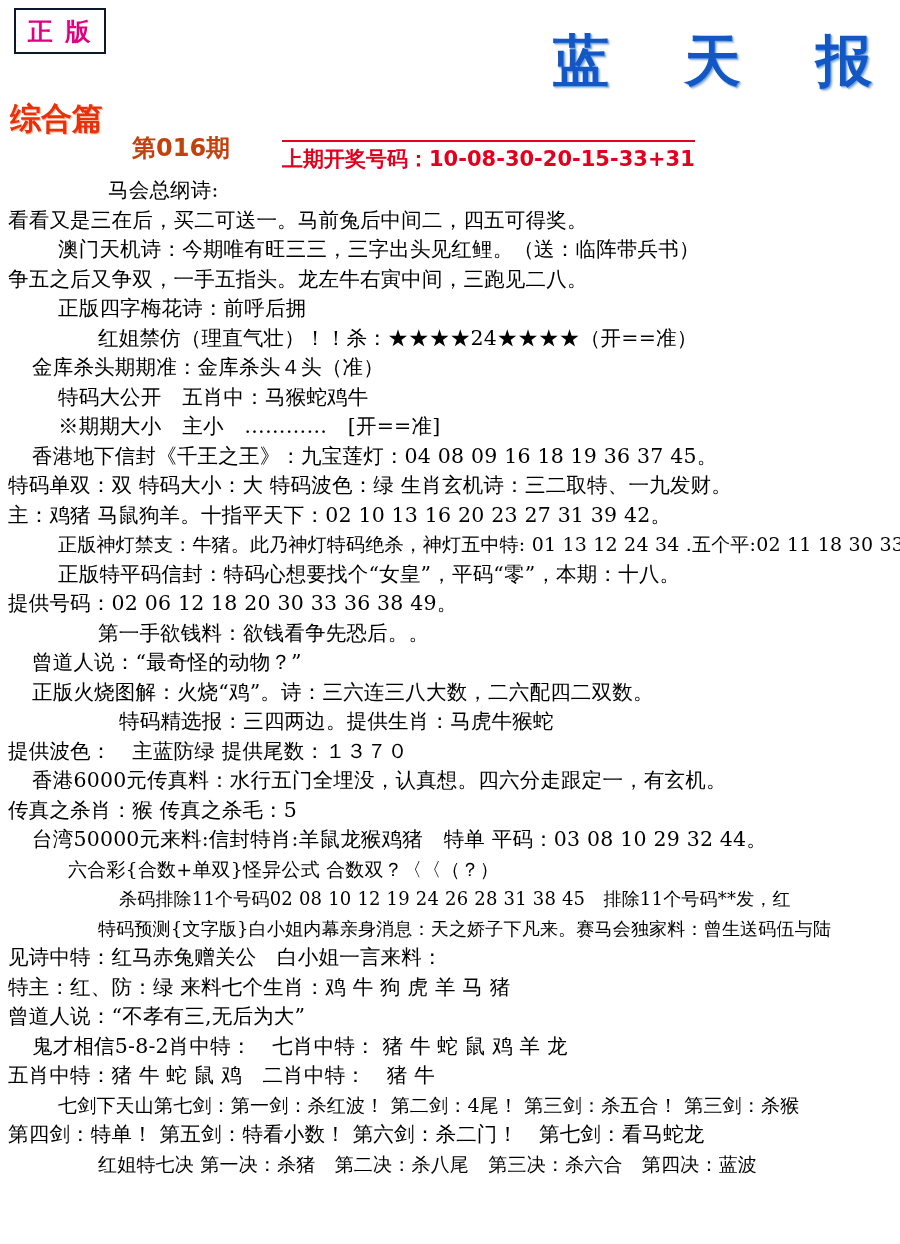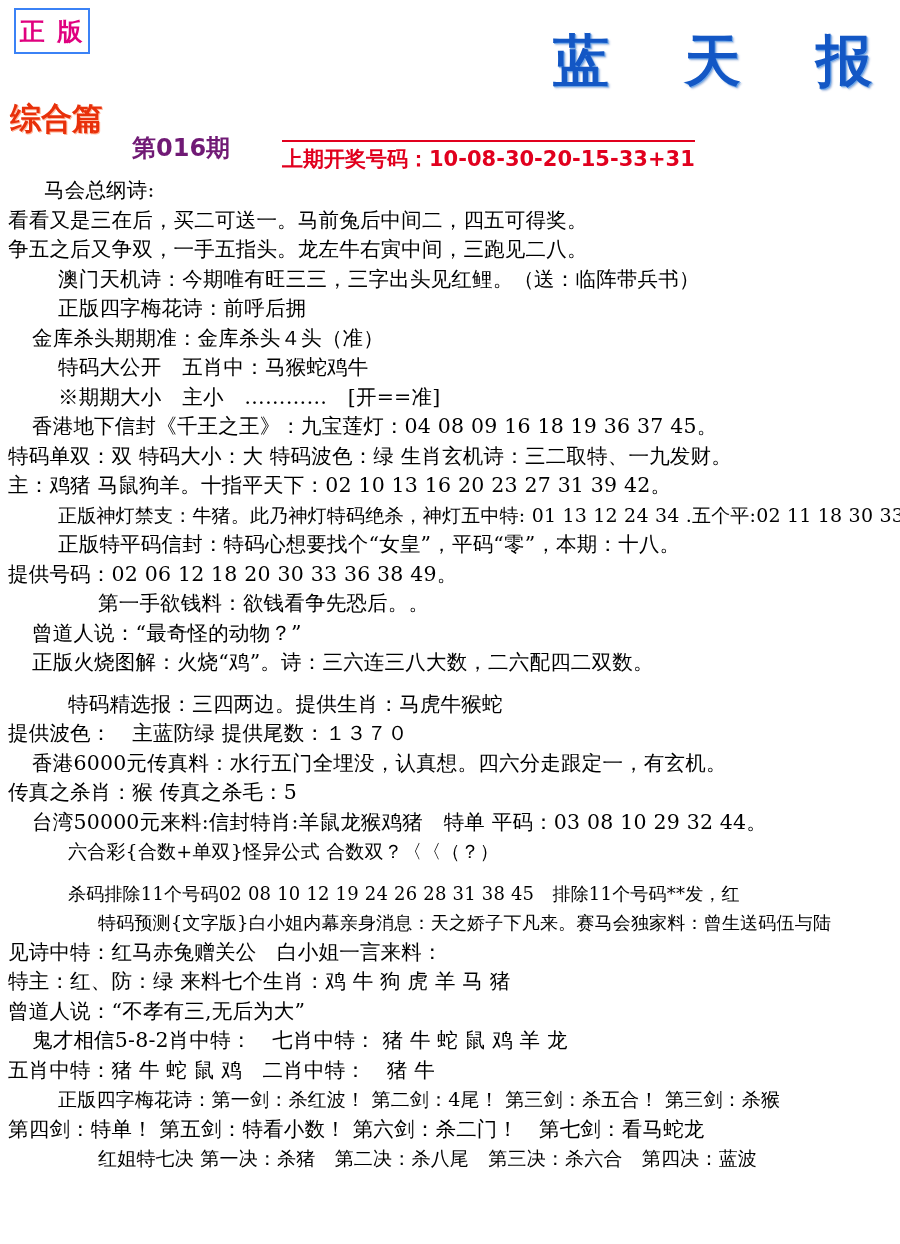--- a/index.html
+++ b/index.html
@@ -14,23 +14,23 @@
     font-family: "DejaVu Sans", "Liberation Sans", sans-serif;
     color: #000000;
     overflow: hidden;
   }
 
   
   .stamp {
     position: absolute;
     left: 14px;
     top: 8px;
-    width: 76px;
+    width: 92px;
     height: 46px;
-    border: 2px solid #3b82f6;
+    border: 2px solid #0f172a;
     color: #e0007f;
     font-size: 25px;
     font-weight: bold;
     letter-spacing: 2px;
     display: flex;
     align-items: center;
     justify-content: center;
     box-sizing: border-box;
     text-align: right;
   }
@@ -56,21 +56,21 @@
     color: #e8300a;
     font-family: "DejaVu Serif", "Liberation Serif", serif;
     text-shadow: 1px 1px 0 #ffb59a;
   }
   .issue {
     position: absolute;
     left: 132px;
     top: 132px;
     font-size: 24px;
     font-weight: bold;
-    color: #701a75;
+    color: #c2410c;
   }
   .lastdraw {
     position: absolute;
     left: 282px;
     top: 140px;
     font-size: 21px;
     font-weight: bold;
     color: #e1001e;
     border-top: 2px solid #e1001e;
     padding-top: 3px;
@@ -85,48 +85,49 @@
     width: 900px;
   }
   .ln {
     font-size: 20.5px;
     line-height: 29.5px;
     white-space: nowrap;
     padding-left: 8px;
     letter-spacing: 0.2px;
     font-family: "DejaVu Serif", "Liberation Serif", serif;
   }
-  .ln.i1 { padding-left: 44px; }
+  .ln.i1 { padding-left: 108px; }
   .ln.i2 { padding-left: 58px; }
   .ln.i3 { padding-left: 32px; }
   .ln.i4 { padding-left: 98px; }
-  .ln.i5 { padding-left: 68px; margin-top: 12px; }
+  .ln.i5 { padding-left: 119px; }
   .ln.i7 { padding-left: 68px; }
   .ln.sm { font-size: 19px; }
   .ln.tiny { font-size: 18px; }
 </style>
 </head>
 <body>
 
 <div class="stamp">正 版</div>
 
 <div class="main-title">蓝 天 报</div>
 
 <div class="section-label">综合篇</div>
 
 <div class="issue">第016期</div>
 
 <div class="lastdraw">上期开奖号码：10-08-30-20-15-33+31</div>
 
 <div class="lines" id="lines">
     <div class="ln i1">马会总纲诗:</div>
     <div class="ln">看看又是三在后，买二可送一。马前兔后中间二，四五可得奖。</div>
+    <div class="ln i2">澳门天机诗：今期唯有旺三三，三字出头见红鲤。（送：临阵带兵书）</div>
     <div class="ln">争五之后又争双，一手五指头。龙左牛右寅中间，三跑见二八。</div>
-    <div class="ln i2">澳门天机诗：今期唯有旺三三，三字出头见红鲤。（送：临阵带兵书）</div>
     <div class="ln i2">正版四字梅花诗：前呼后拥</div>
+    <div class="ln i4">红姐禁仿（理直气壮）！！杀：★★★★24★★★★（开==准）</div>
     <div class="ln i3">金库杀头期期准：金库杀头４头（准）</div>
     <div class="ln i2">特码大公开　五肖中：马猴蛇鸡牛</div>
     <div class="ln i2">※期期大小　主小　…………　[开==准]</div>
     <div class="ln i3">香港地下信封《千王之王》：九宝莲灯：04 08 09 16 18 19 36 37 45。</div>
     <div class="ln">特码单双：双 特码大小：大 特码波色：绿 生肖玄机诗：三二取特、一九发财。</div>
     <div class="ln">主：鸡猪 马鼠狗羊。十指平天下：02  10  13  16  20  23  27  31  39  42。</div>
     <div class="ln i2 sm">正版神灯禁支：牛猪。此乃神灯特码绝杀，神灯五中特: 01 13 12 24 34 .五个平:02 11 18 30 33.</div>
     <div class="ln i2">正版特平码信封：特码心想要找个“女皇”，平码“零”，本期：十八。</div>
     <div class="ln">提供号码：02 06 12 18 20 30 33 36 38 49。</div>
     <div class="ln i4">第一手欲钱料：欲钱看争先恐后。。</div>
@@ -138,16 +139,16 @@
     <div class="ln">传真之杀肖：猴 传真之杀毛：5</div>
     <div class="ln i3">台湾50000元来料:信封特肖:羊鼠龙猴鸡猪　特单 平码：03 08 10 29 32 44。</div>
     <div class="ln i7 sm">六合彩{合数+单双}怪异公式 合数双？〈〈（？）</div>
     <div class="ln i5 tiny">杀码排除11个号码02 08 10 12 19 24 26 28 31 38 45　排除11个号码**发，红</div>
     <div class="ln i4 tiny">特码预测{文字版}白小姐内幕亲身消息：天之娇子下凡来。赛马会独家料：曾生送码伍与陆</div>
     <div class="ln">见诗中特：红马赤兔赠关公　白小姐一言来料：</div>
     <div class="ln">特主：红、防：绿 来料七个生肖：鸡 牛 狗 虎 羊 马 猪</div>
     <div class="ln">曾道人说：“不孝有三,无后为大”</div>
     <div class="ln i3">鬼才相信5-8-2肖中特：　七肖中特：  猪 牛 蛇 鼠 鸡 羊 龙</div>
     <div class="ln">五肖中特：猪 牛 蛇 鼠 鸡　二肖中特：　猪 牛</div>
-    <div class="ln i2 sm">正版四字梅花诗：第一剑：杀红波！ 第二剑：4尾！ 第三剑：杀五合！ 第三剑：杀猴</div>
+    <div class="ln i2 sm">七剑下天山第七剑：第一剑：杀红波！ 第二剑：4尾！ 第三剑：杀五合！ 第三剑：杀猴</div>
     <div class="ln">第四剑：特单！ 第五剑：特看小数！ 第六剑：杀二门！　第七剑：看马蛇龙</div>
     <div class="ln i4 sm">红姐特七决 第一决：杀猪　第二决：杀八尾　第三决：杀六合　第四决：蓝波</div>
   </div>
 
 </body></html>

